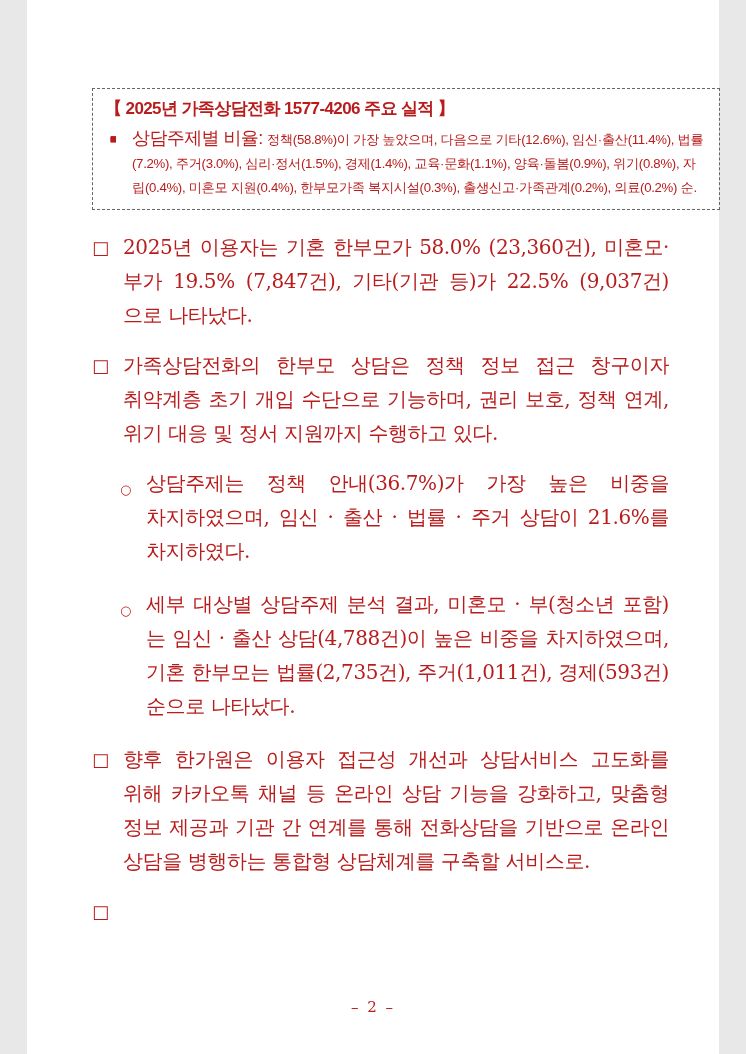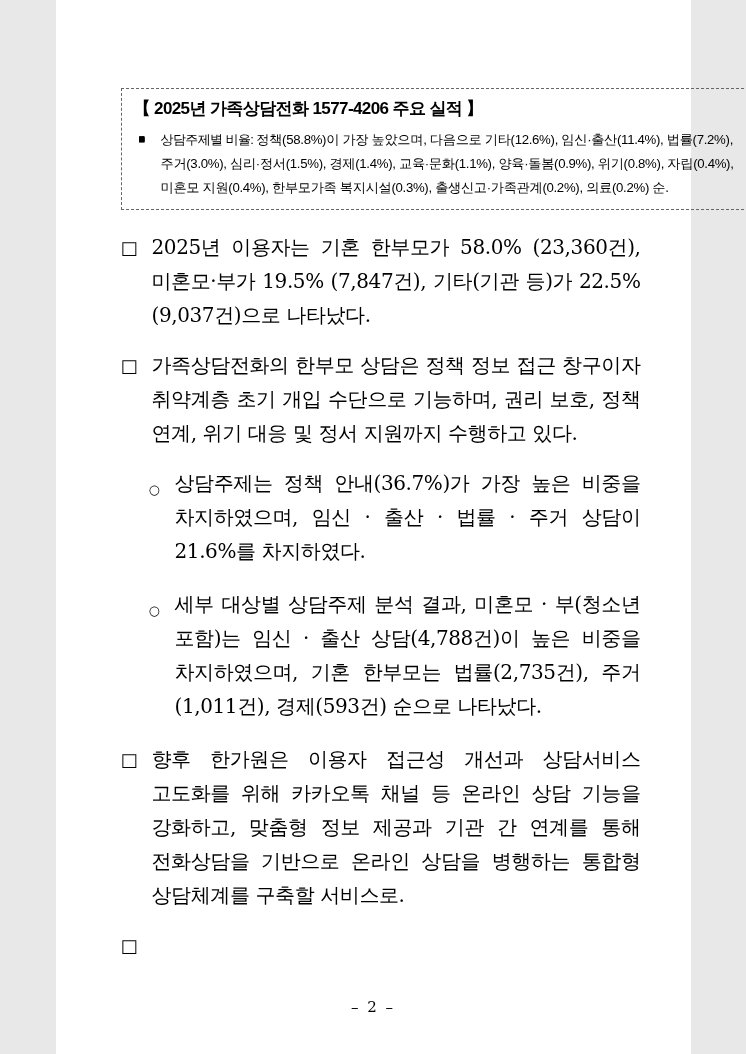--- a/index.html
+++ b/index.html
@@ -1,24 +1,24 @@
 <!DOCTYPE html>
 <html lang="ko"><head>
 <meta charset="utf-8">
 <style>
   * { box-sizing: border-box; }
   html, body { margin: 0; padding: 0; background: #e8e8e8; }
   .page {
-    width: 635px;
+    width: 692px;
     height: 1054px;
     margin: 0 auto;
     background: #ffffff;
     position: relative;
     font-family: "DejaVu Serif", serif;
-    color: #000000;
+    color: #b91c1c;
     padding: 88px 50px 14px 65px;
   }
   
   .summary-box {
     width: 628px;
     border: 1.5px dashed #666666;
     padding: 7px 12px 9px 12px;
     font-family: "Liberation Sans", sans-serif;
     margin-bottom: 20px;
   }
@@ -36,21 +36,21 @@
     line-height: 25px;
     letter-spacing: -0.6px;
     margin: 1px 0;
   }
   .box-item .bullet {
     position: absolute;
     left: 5px;
     top: 0;
     font-size: 11px;
   }
-  .box-item-label { font-size: 13px; }
+  .box-item-label { font-size: 18px; }
   .box-item-detail { font-size: 13.2px; line-height: 22px; letter-spacing: -0.3px; }
   .box-item.mixed { line-height: 22px; }
   
   .para {
     position: relative;
     padding-left: 31px;
     font-size: 20px;
     line-height: 34px;
     text-align: justify;
     word-break: keep-all;

